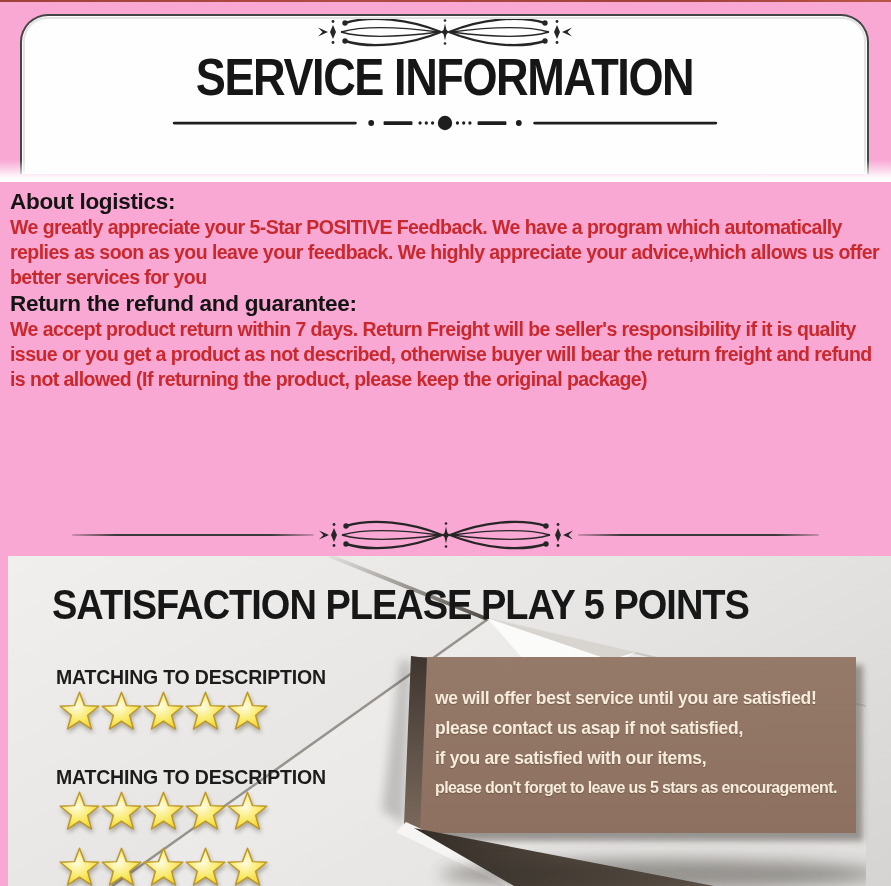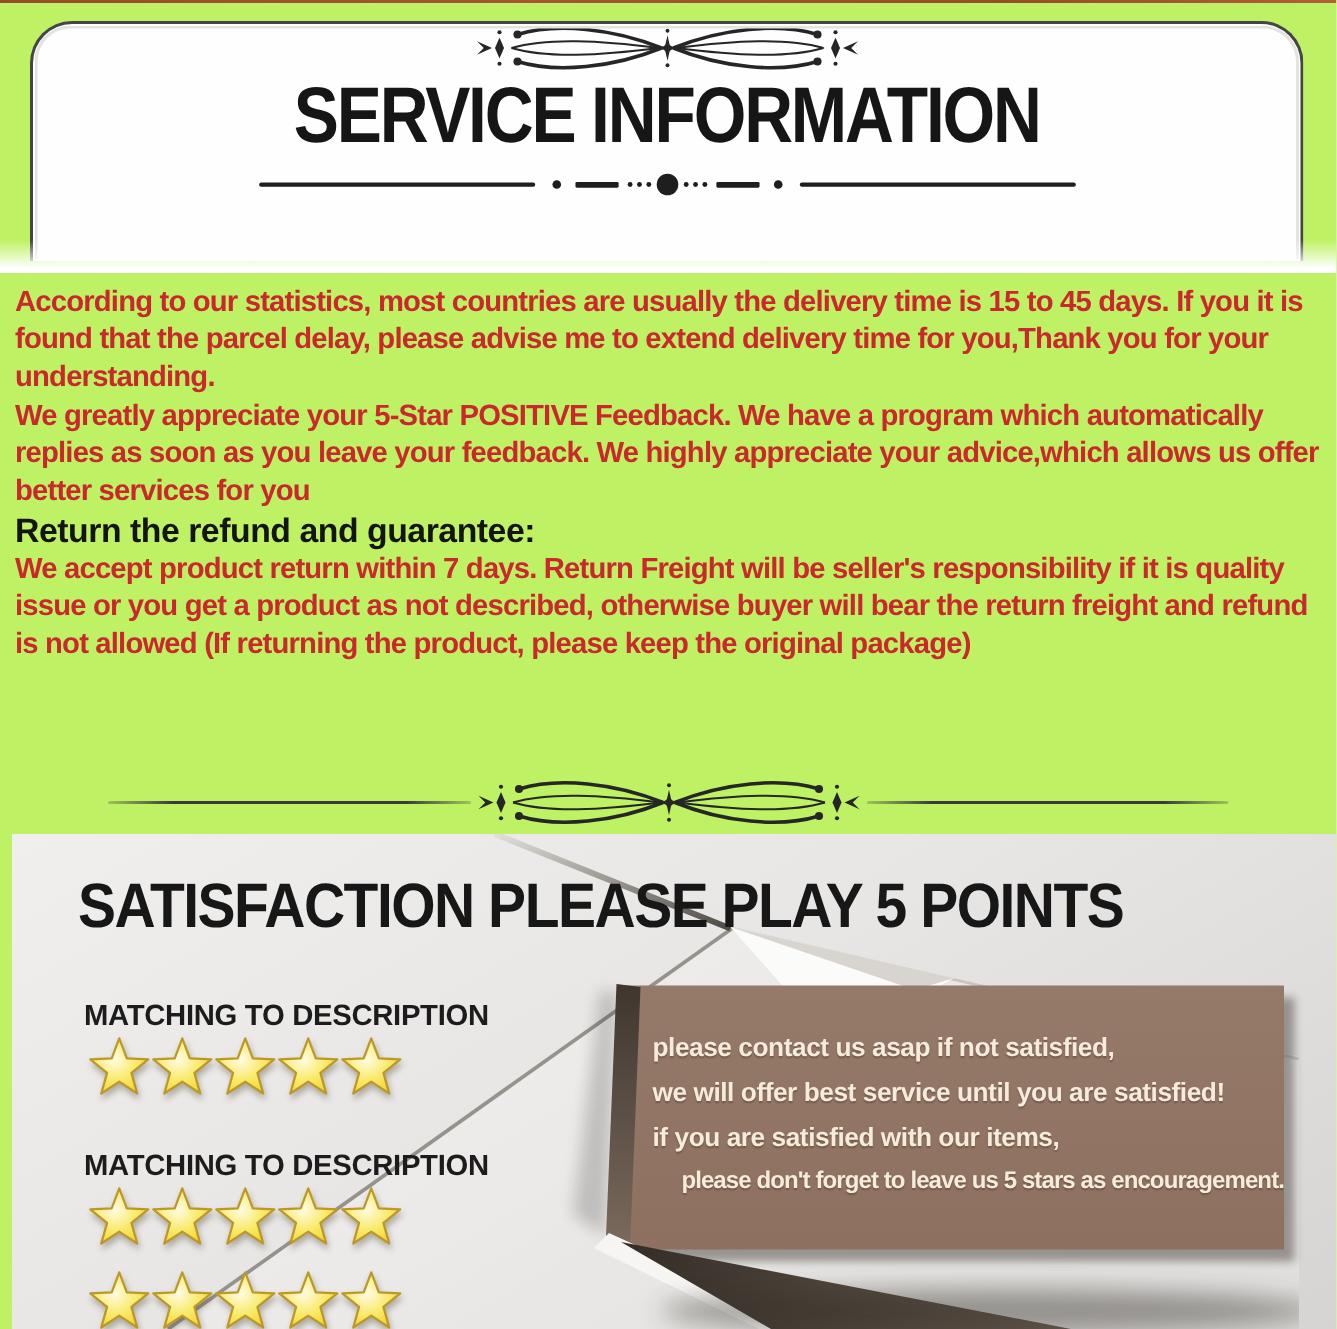--- a/index.html
+++ b/index.html
@@ -1,17 +1,17 @@
 <!DOCTYPE html>
 <html><head>
 <meta charset="utf-8">
 <style>
   html,body{margin:0;padding:0;}
   body{width:891px;height:886px;background:#ffffff;font-family:"Liberation Sans",sans-serif;overflow:hidden;}
-  .page{position:relative;width:891px;height:886px;background:#bef264;overflow:hidden;}
+  .page{position:relative;width:891px;height:886px;background:#f9a8d4;overflow:hidden;}
 
   
   .top-red-edge{position:absolute;left:0;top:0;width:100%;height:2px;
     background:linear-gradient(90deg,#8e2f1f 0%,#a23a28 40%,#8e2f1f 75%,#b0452f 100%);opacity:.85;}
 
   
   .frame{position:absolute;left:20px;top:14px;width:845px;height:158px;
     border:2.5px solid #454545;border-bottom:none;border-radius:28px 28px 0 0;background:#fefefe;}
   .frame::after{content:'';position:absolute;inset:1px;border:2px solid #e3e3e3;border-bottom:none;
     border-radius:24px 24px 0 0;pointer-events:none;}
@@ -45,21 +45,21 @@
   .stars-row{height:44px;margin-bottom:12px;white-space:nowrap;}
   .star{width:47px;height:43px;margin-right:-5px;display:inline-block;
     filter:drop-shadow(1px 3px 2px rgba(95,90,75,.45));}
 
   .notice-shadow{position:absolute;left:414px;top:109px;width:441px;height:176px;z-index:2;
     background:#57524d;opacity:.55;filter:blur(3px);}
   .notice-box{position:absolute;left:407px;top:101px;width:441px;height:176px;z-index:3;
     background:linear-gradient(180deg,#957969 0%,#8d7060 100%);padding:26px 0 0 20px;box-sizing:border-box;}
   .notice-line{font-size:17.5px;font-weight:bold;color:#f6ecdc;line-height:30px;letter-spacing:-.3px;
     white-space:nowrap;text-shadow:0 1px 1px rgba(60,40,20,.35);}
-  .notice-line:nth-child(4){font-size:16px;letter-spacing:-.6px;text-align:right;}
+  .notice-line:nth-child(4){font-size:16px;letter-spacing:-.6px;}
 </style>
 </head>
 <body>
 
 <svg width="0" height="0" style="position:absolute" aria-hidden="true">
   <defs>
     <radialGradient id="starGrad" cx="42%" cy="38%" r="70%">
       <stop offset="0%" stop-color="#fffce4"></stop>
       <stop offset="55%" stop-color="#f9ea6a"></stop>
       <stop offset="100%" stop-color="#f0d229"></stop>
@@ -113,21 +113,21 @@
         <use href="#flourish"></use>
       </svg>
     <div class="main-title">SERVICE INFORMATION</div>
     <svg class="title-divider" width="556" height="20">
         <use href="#title-div"></use>
       </svg>
   </div>
   <div class="frame-fade"></div>
 
   <div class="info">
-    <p class="info-body">According to our statistics, most countries are usually the delivery time is 15 to 45 days. If you it is found that the parcel delay, please advise me to extend delivery time for you,Thank you for your understanding.</p>
+    <div class="info-heading">About logistics:</div>
     <p class="info-body">We greatly appreciate your 5-Star POSITIVE Feedback. We have a program which automatically replies as soon as you leave your feedback. We highly appreciate your advice,which allows us offer better services for you</p>
     <div class="info-heading">Return the refund and guarantee:</div>
     <p class="info-body">We accept product return within 7 days. Return Freight will be seller's responsibility if it is quality issue or you get a product as not described, otherwise buyer will bear the return freight and refund is not allowed (If returning the product, please keep the original package)</p>
   </div>
 
   <div class="mid-ornament">
     <div class="orn-line"></div>
     <svg width="264" height="36">
         <use href="#flourish"></use>
       </svg>
@@ -192,22 +192,22 @@
             </svg><svg viewBox="0 0 44 40" class="star">
               <use href="#star-shape"></use>
             </svg><svg viewBox="0 0 44 40" class="star">
               <use href="#star-shape"></use>
             </svg></div>
       </div>
     </div>
 
     <div class="notice-shadow"></div>
     <div class="notice-box">
+      <div class="notice-line">we will offer best service until you are satisfied!</div>
       <div class="notice-line">please contact us asap if not satisfied,</div>
-      <div class="notice-line">we will offer best service until you are satisfied!</div>
       <div class="notice-line">if you are satisfied with our items,</div>
       <div class="notice-line">please don't forget to leave us 5 stars as encouragement.</div>
     </div>
 
     <svg class="curl curl-over" width="858" height="330" viewBox="0 0 858 330">
       <defs>
         <linearGradient id="foldGo" x1="0" y1="0" x2="0" y2="1">
           <stop offset="0" stop-color="#3e362f"></stop>
             <stop offset="1" stop-color="#7b6a5d"></stop>
         </linearGradient>

